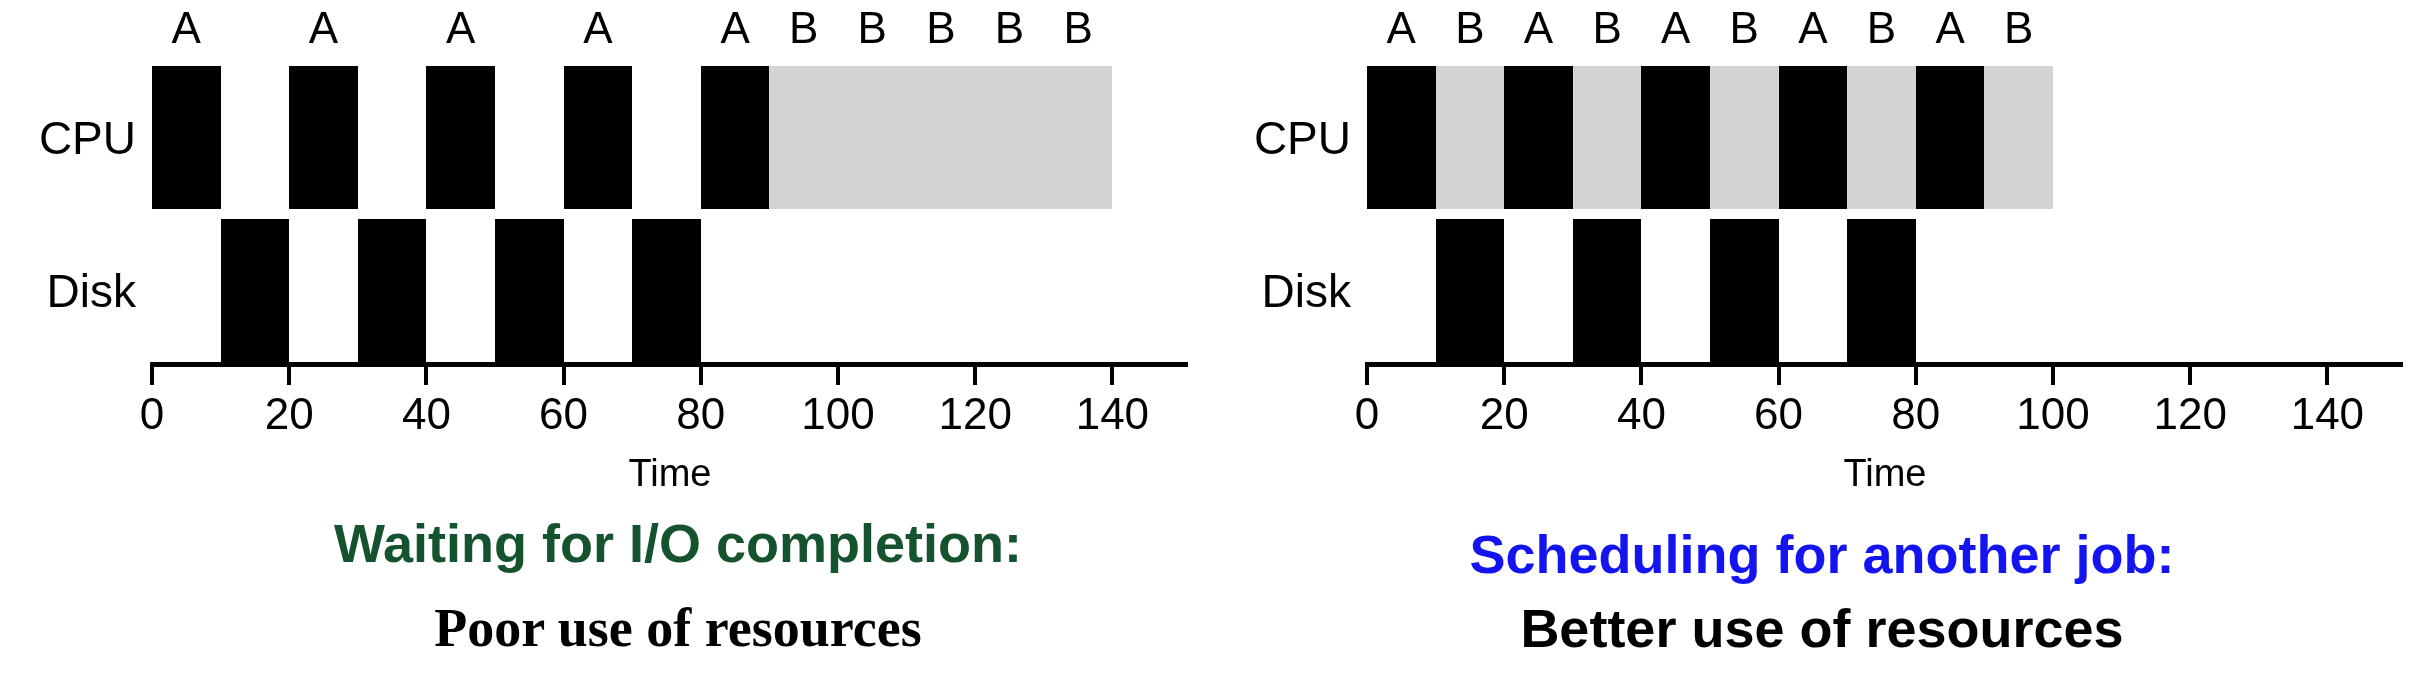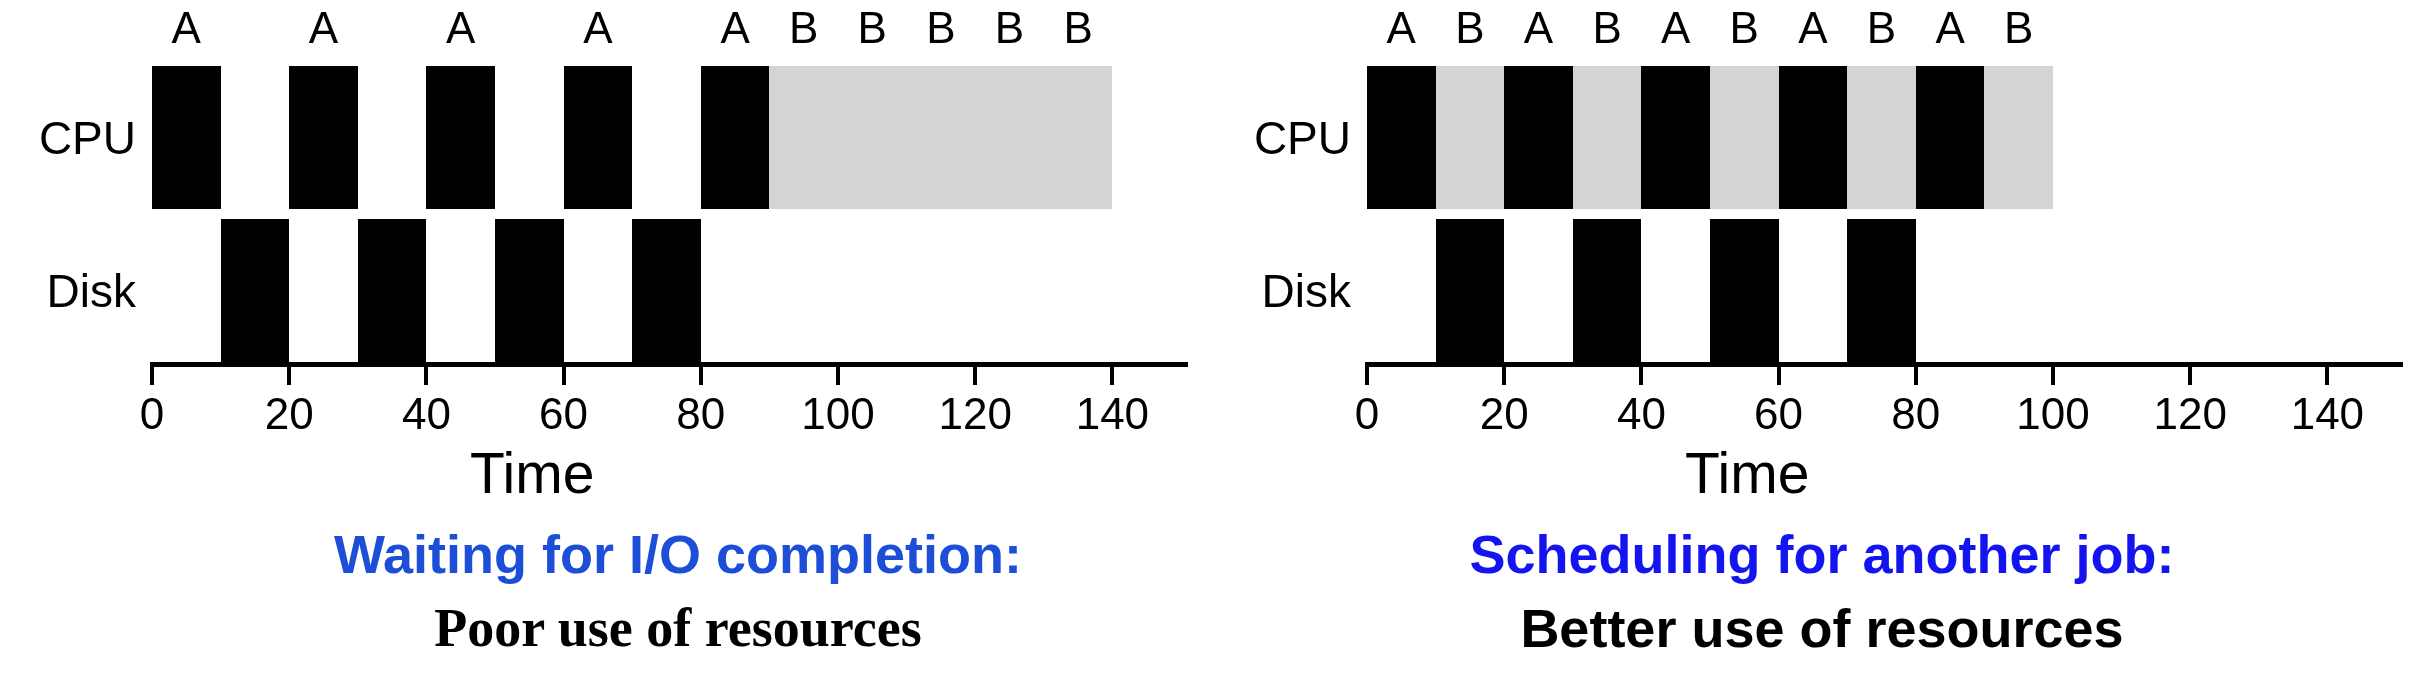--- a/index.html
+++ b/index.html
@@ -37,23 +37,23 @@
   .tick { position: absolute; background: #000000; }
   .tick-label {
     position: absolute;
     font-size: 44px;
     line-height: 46px;
     text-align: center;
     white-space: nowrap;
   }
   .axis-title {
     position: absolute;
-    font-size: 57px;
+    font-size: 38px;
     line-height: 48px;
-    text-align: left;
+    text-align: center;
     white-space: nowrap;
   }
   .caption {
     position: absolute;
     font-size: 54px;
     line-height: 58px;
     font-weight: 700;
     text-align: center;
     white-space: nowrap;
   }
@@ -96,21 +96,21 @@
       <div class="tick-label" style="left: 483.6px; width: 160px; top: 391px;">60</div>
       <div class="tick" style="left: 698.8px; top: 362px; width: 4px; height: 23px; background: rgb(0, 0, 0);"></div>
       <div class="tick-label" style="left: 620.8px; width: 160px; top: 391px;">80</div>
       <div class="tick" style="left: 836px; top: 362px; width: 4px; height: 23px; background: rgb(0, 0, 0);"></div>
       <div class="tick-label" style="left: 758px; width: 160px; top: 391px;">100</div>
       <div class="tick" style="left: 973.2px; top: 362px; width: 4px; height: 23px; background: rgb(0, 0, 0);"></div>
       <div class="tick-label" style="left: 895.2px; width: 160px; top: 391px;">120</div>
       <div class="tick" style="left: 1110.4px; top: 362px; width: 4px; height: 23px; background: rgb(0, 0, 0);"></div>
       <div class="tick-label" style="left: 1032.4px; width: 160px; top: 391px;">140</div>
       <div class="axis-title" style="left: 469.93px; width: 400px; top: 449px;">Time</div>
-      <div class="caption" style="left: 78px; width: 1200px; top: 525px; color: #1d4ed8;">Waiting for I/O completion:</div>
+      <div class="caption" style="left: 78px; width: 1200px; top: 514px; color: #14532d;">Waiting for I/O completion:</div>
       <div class="caption" style="left: 78px; width: 1200px; top: 599px; color: rgb(0, 0, 0); font-family: Liberation Serif, serif;">Poor use of resources</div>
     </section>
   <section class="chart" id="chart-1">
       <div class="abs job-label" style="left: 1367.3px; top: 4px; width: 68px;">A</div>
       <div class="abs job-label" style="left: 1435.9px; top: 4px; width: 68px;">B</div>
       <div class="abs job-label" style="left: 1504.5px; top: 4px; width: 68px;">A</div>
       <div class="abs job-label" style="left: 1573.1px; top: 4px; width: 68px;">B</div>
       <div class="abs job-label" style="left: 1641.7px; top: 4px; width: 68px;">A</div>
       <div class="abs job-label" style="left: 1710.3px; top: 4px; width: 68px;">B</div>
       <div class="abs job-label" style="left: 1778.9px; top: 4px; width: 68px;">A</div>

